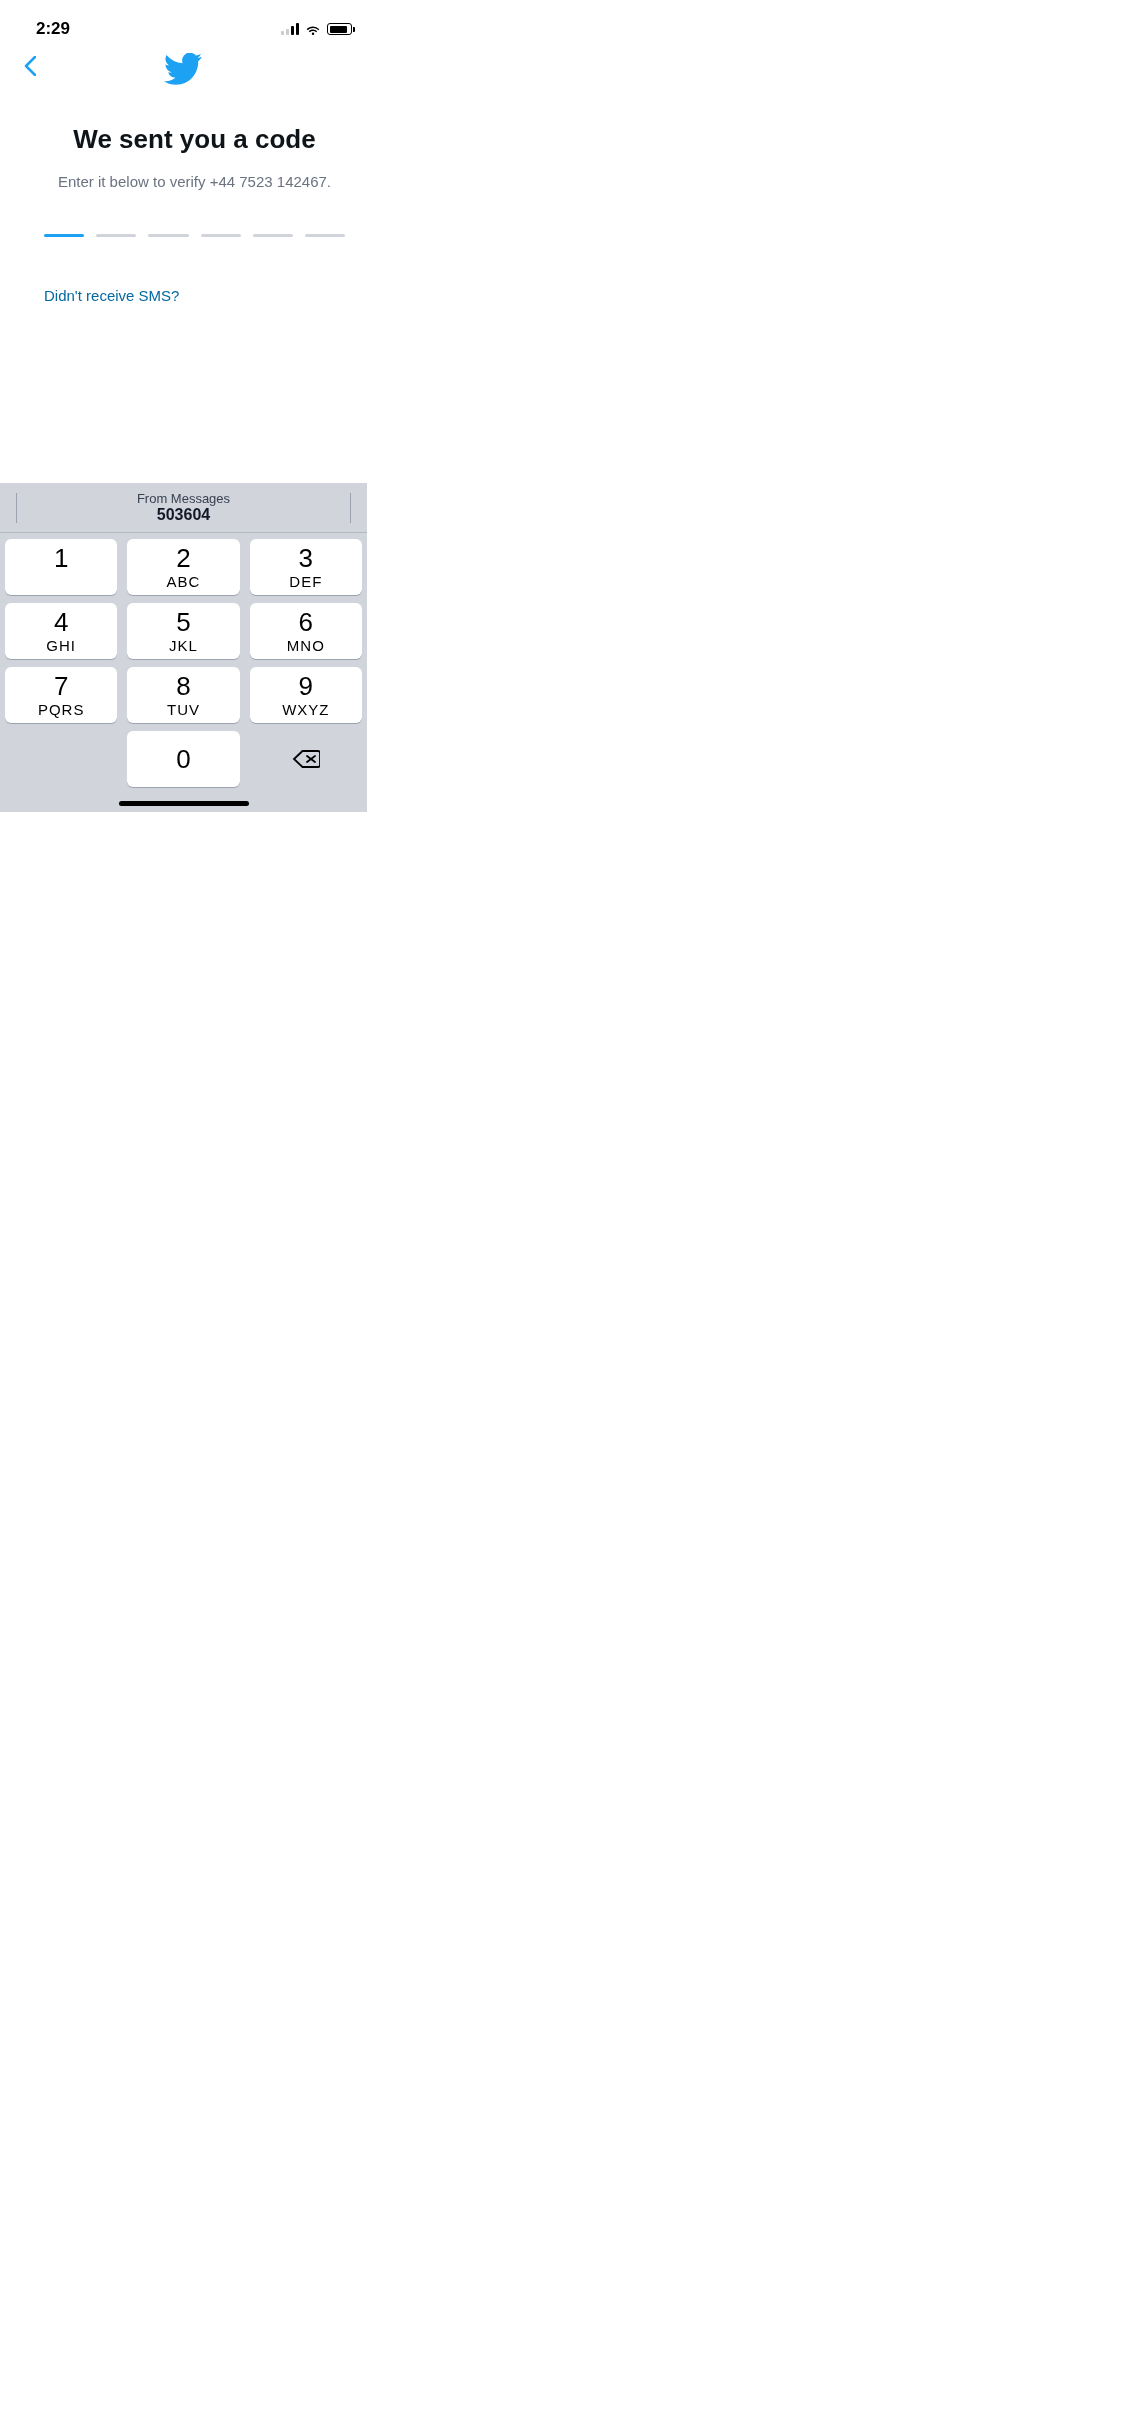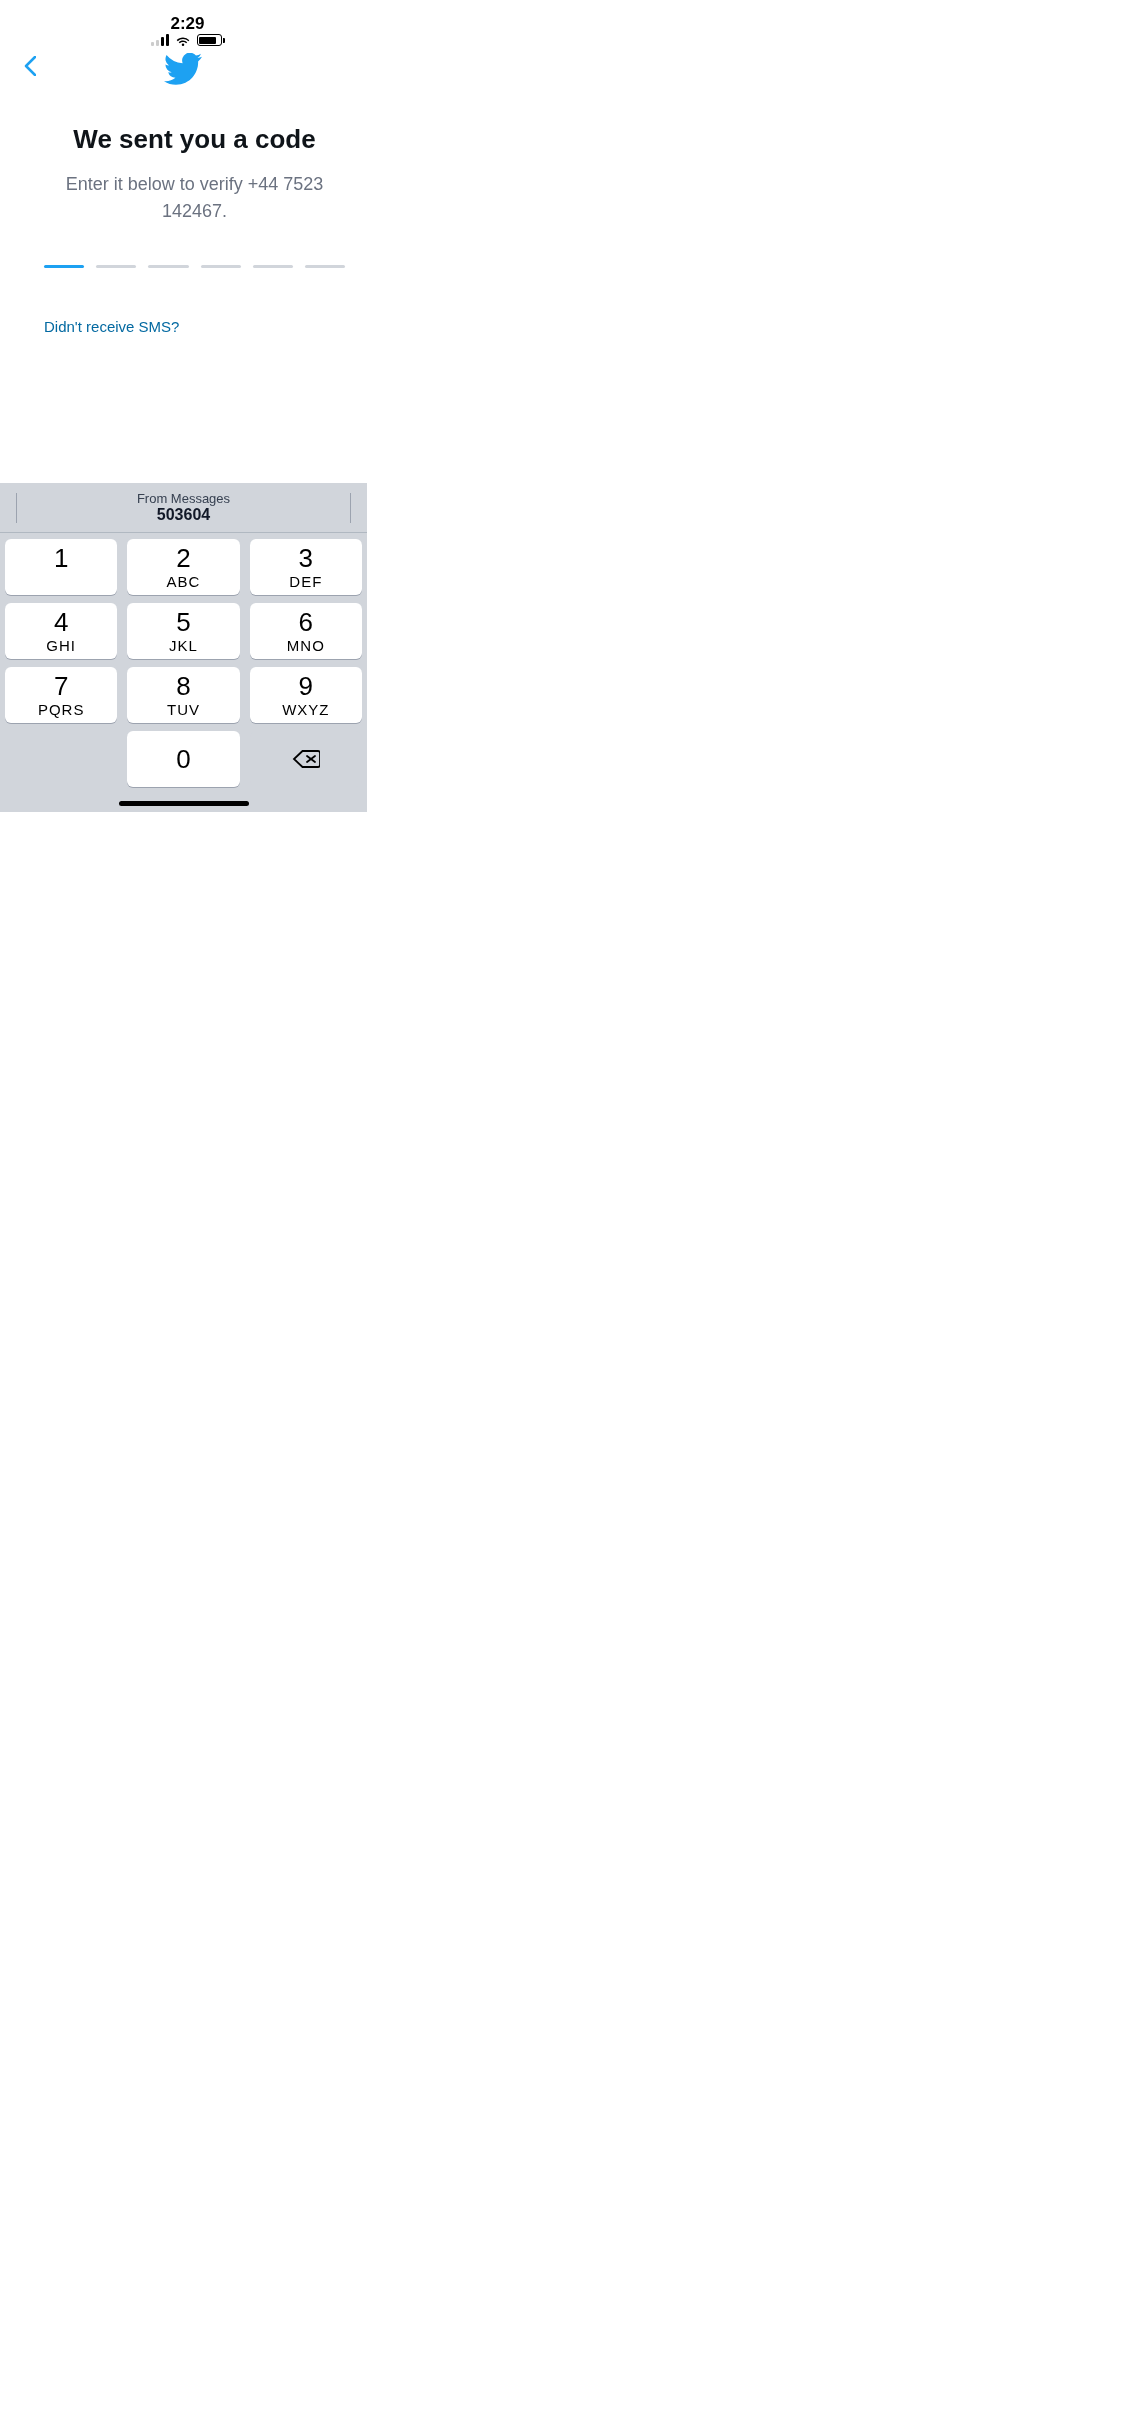--- a/index.html
+++ b/index.html
@@ -12,23 +12,22 @@
       font-family: -apple-system, BlinkMacSystemFont, 'Helvetica Neue', Arial, sans-serif;
       overflow: hidden;
       position: relative;
     }
 
     
     .status-bar {
       display: flex;
       justify-content: space-between;
       align-items: center;
-      padding: 14px 20px 0 20px;
+      padding: 14px 20px 0 36px;
       height: 44px;
-      flex-direction: column;
     }
 
     .status-time {
       font-size: 17px;
       font-weight: 600;
       color: #000;
     }
 
     .status-icons {
       display: flex;
@@ -110,21 +109,21 @@
     .main-title {
       font-size: 26px;
       font-weight: 800;
       color: #0f1419;
       text-align: center;
       margin-bottom: 16px;
       margin-top: 10px;
     }
 
     .subtitle {
-      font-size: 18px;
+      font-size: 15px;
       color: #6b7280;
       text-align: center;
       line-height: 1.5;
       margin-bottom: 40px;
     }
 
     
     .code-inputs {
       display: flex;
       justify-content: center;

